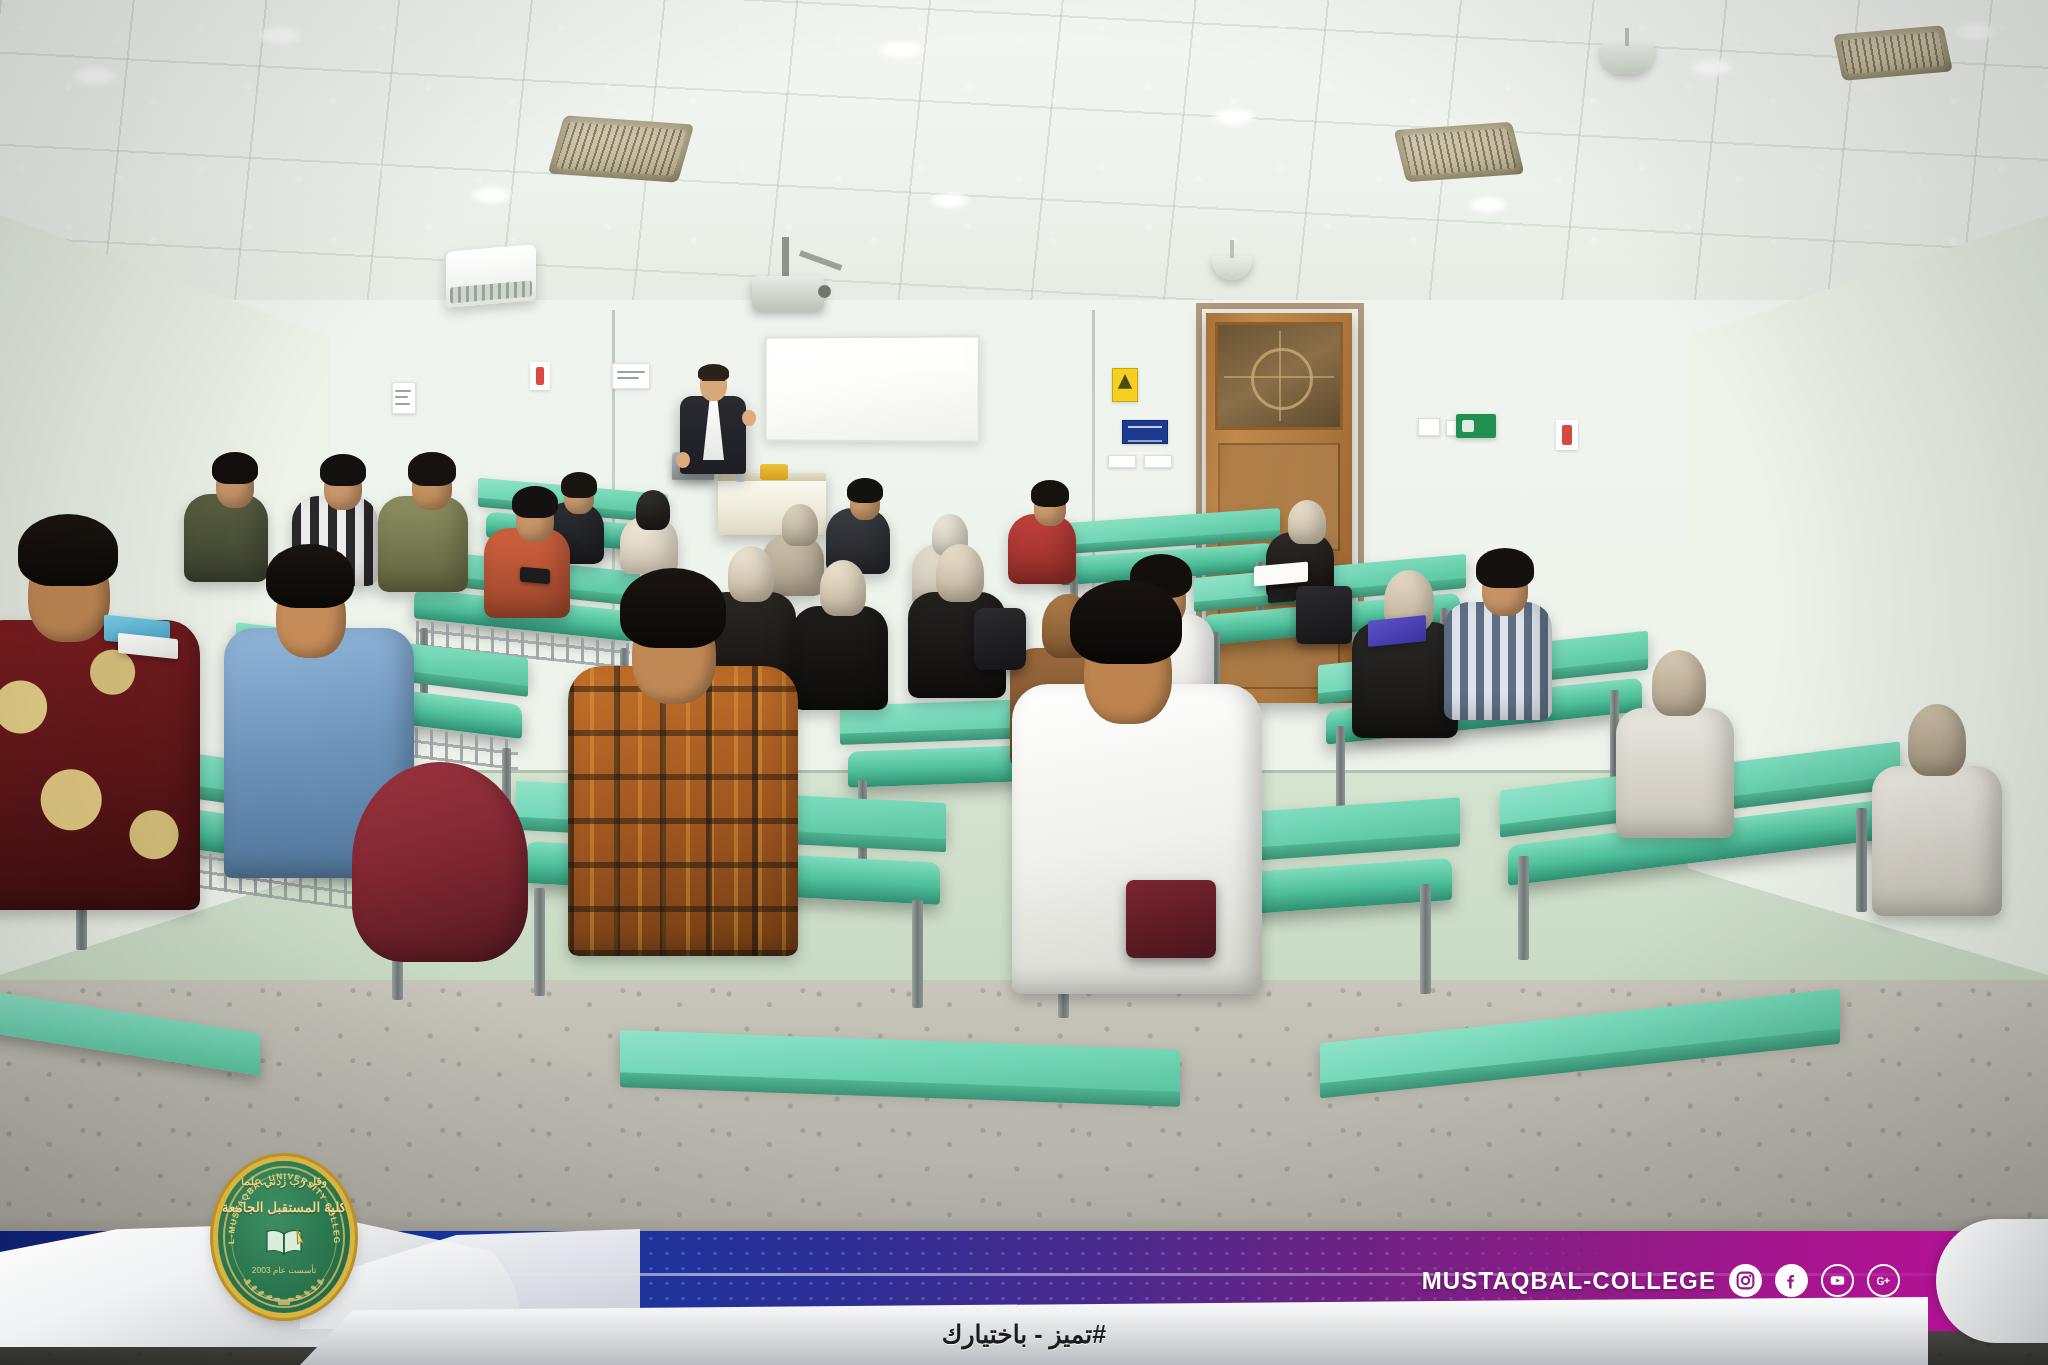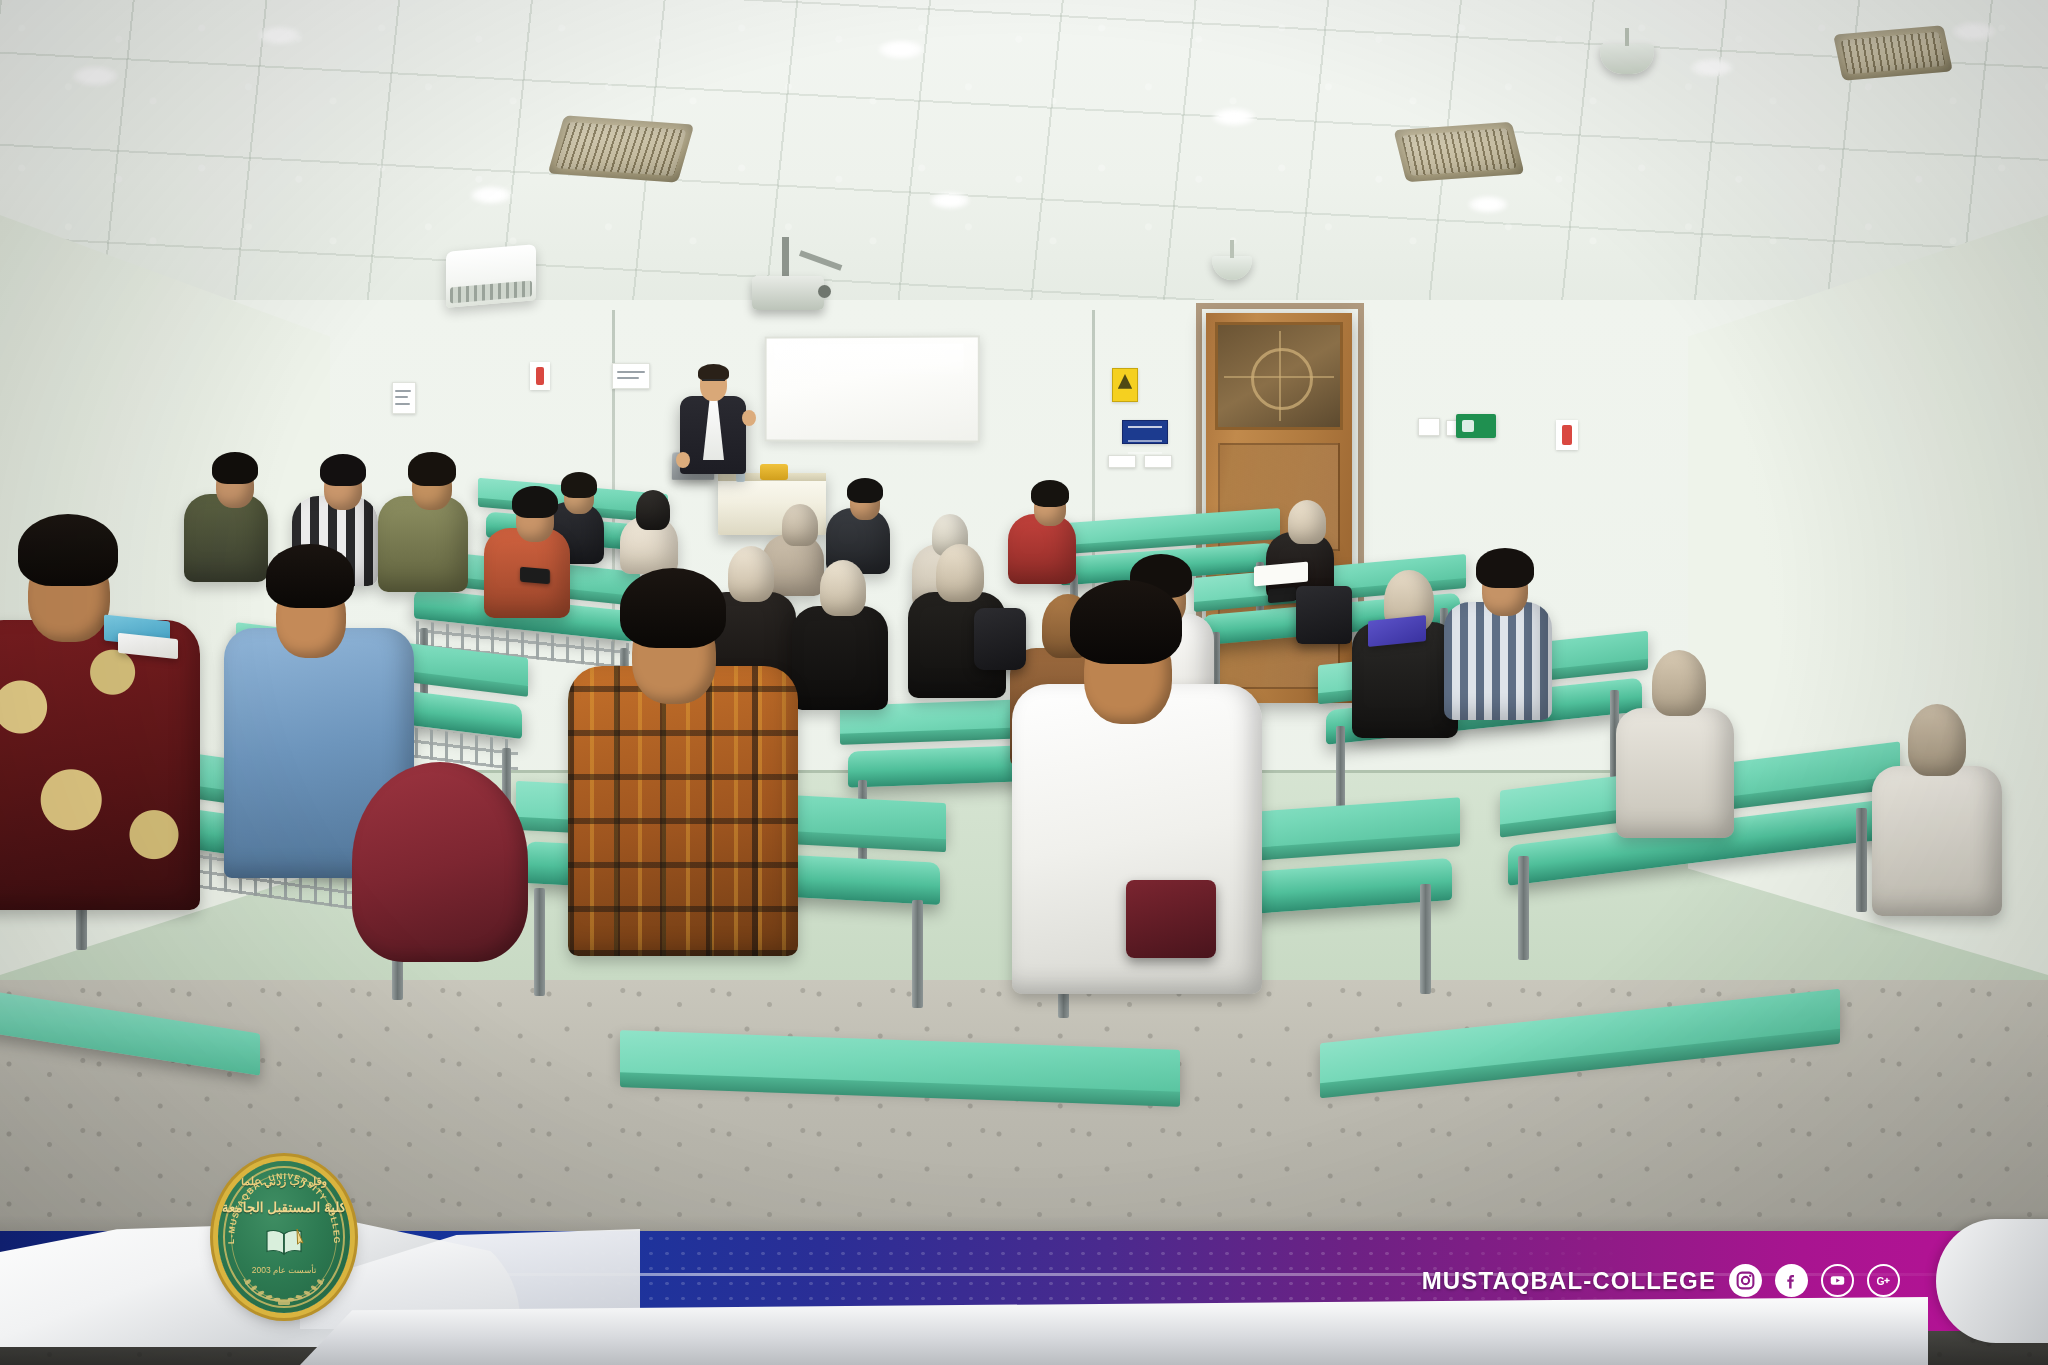--- a/index.html
+++ b/index.html
@@ -905,20 +905,21 @@
 
       <span class="soc soc-ring">
         <svg width="19" height="19" viewBox="0 0 24 24" aria-hidden="true">
           <text x="3" y="17.4" font-family="Liberation Sans, sans-serif" font-size="13" font-weight="bold" fill="#ffffff">G</text>
           <path d="M16.4 9.4v5.2M13.8 12h5.2" stroke="#ffffff" stroke-width="1.8" stroke-linecap="round"></path>
         </svg>
       </span>
     </div>
 
     <div class="banner-strip"></div>
+    <div class="hashtag">#تميز - باختيارك</div>
 
     <div class="logo">
       <div class="logo-ring-txt"></div>
       <div class="logo-inner"></div>
 
       <div class="logo-top-ar">وقل رب زدني علما</div>
 
       <div class="logo-mid-ar">كلية المستقبل الجامعة</div>
 
       <div class="logo-book">

